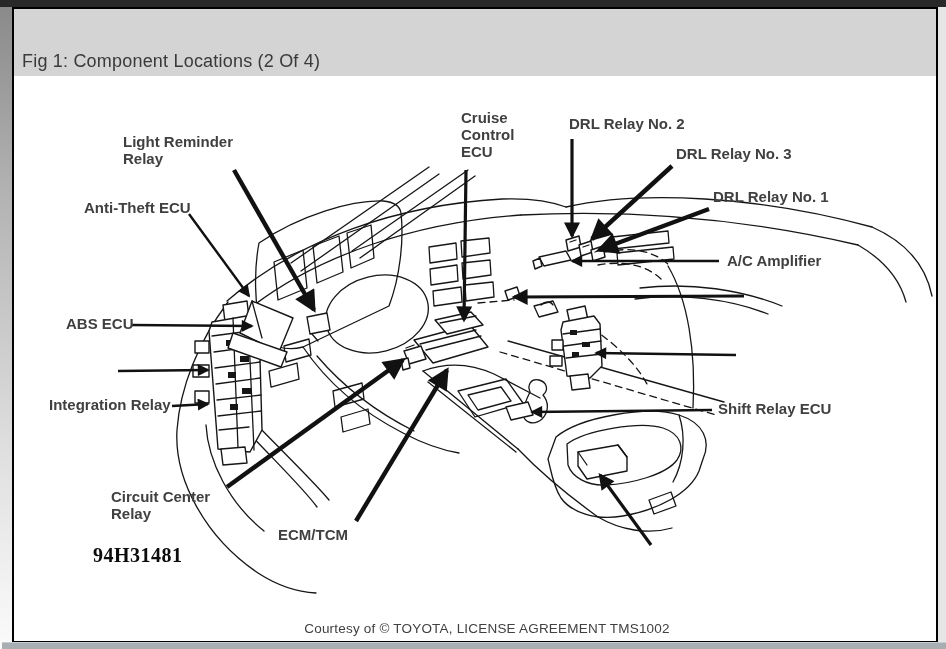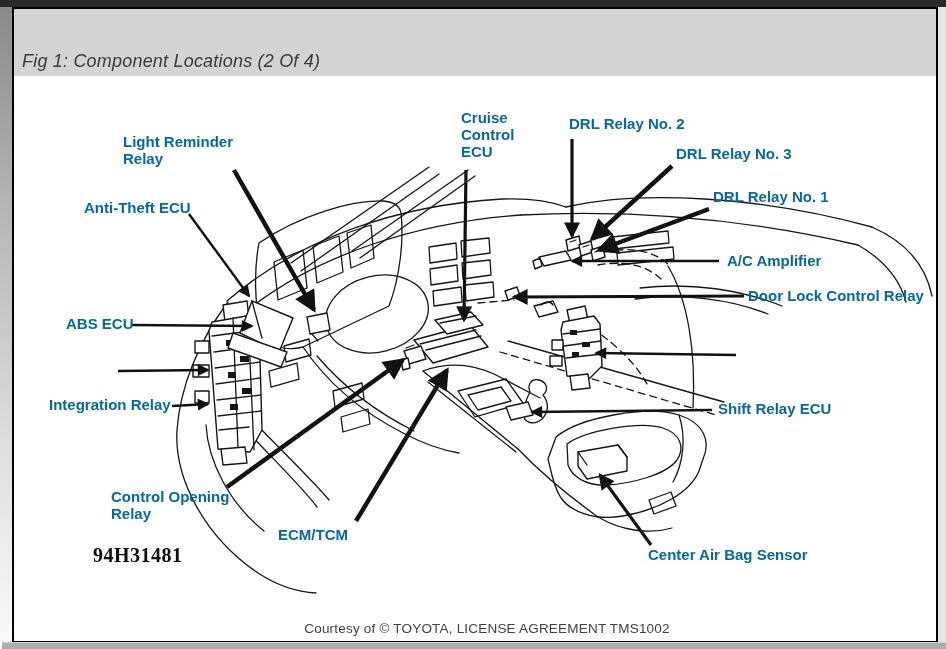--- a/index.html
+++ b/index.html
@@ -7,26 +7,26 @@
           font-family:"Liberation Sans","DejaVu Sans",sans-serif;}
   
   .chrome-top{position:absolute;left:0;top:0;width:946px;height:7px;background:#282828;}
   .chrome-left{position:absolute;left:0;top:7px;width:12px;height:642px;
                background:linear-gradient(180deg,#8a8a8a 0%,#b4b4b4 30%,#dedede 68%,#fbfbfb 100%);}
   .chrome-right{position:absolute;left:938px;top:7px;width:8px;height:642px;background:#e6e6e6;}
   .chrome-bottom{position:absolute;left:2px;top:642px;width:944px;height:7px;background:#a9aeb3;
                  border-top:1px solid #c9ced2;}
   
   .page{position:absolute;left:12px;top:7px;width:922px;height:632px;border:2px solid #000;background:#fff;}
-  .title-band{position:absolute;left:0;top:0;width:100%;height:67px;background:#d4d4d4;font-style:italic;}
+  .title-band{position:absolute;left:0;top:0;width:100%;height:67px;background:#d4d4d4;}
   .page-title{position:absolute;left:8px;top:42px;font-size:18px;color:#3a3a3a;letter-spacing:.2px;}
   .footer{position:absolute;left:12px;top:612px;width:922px;text-align:center;
           font-size:13.5px;color:#414141;letter-spacing:.2px;}
   
-  .lbl{position:absolute;font-size:15px;font-weight:700;color:#0369a1;line-height:17px;
+  .lbl{position:absolute;font-size:15px;font-weight:700;color:#404040;line-height:17px;
        white-space:pre-line;z-index:5;}
   .fig-id{position:absolute;left:93px;top:544px;font-family:"Liberation Serif","DejaVu Serif",serif;
           font-weight:700;font-size:20px;color:#0c0c0c;letter-spacing:.5px;z-index:5;}
   svg.diagram{position:absolute;left:0;top:0;z-index:3;}
   .art{fill:none;stroke:#161616;stroke-width:1.3;stroke-linecap:round;stroke-linejoin:round;}
   .artw{fill:#ffffff;stroke:#161616;stroke-width:1.4;stroke-linejoin:round;}
   .fillb{fill:#161616;stroke:none;}
   .dashed{stroke-dasharray:7 5;}
   .lead{fill:none;stroke:#111;stroke-width:2.4;}
   .leadm{fill:none;stroke:#111;stroke-width:3.2;}
@@ -217,27 +217,25 @@
   <div class="lbl" style="left:123px;top:133px">Light Reminder
 Relay</div>
   <div class="lbl" style="left:84px;top:199px">Anti-Theft ECU</div>
   <div class="lbl" style="left:461px;top:109px">Cruise
 Control
 ECU</div>
   <div class="lbl" style="left:569px;top:115px">DRL Relay No. 2</div>
   <div class="lbl" style="left:676px;top:145px">DRL Relay No. 3</div>
   <div class="lbl" style="left:713px;top:188px">DRL Relay No. 1</div>
   <div class="lbl" style="left:727px;top:252px">A/C Amplifier</div>
-  <div class="lbl" style="left:748px;top:287px">Door Lock Control Relay</div>
   <div class="lbl" style="left:66px;top:315px">ABS ECU</div>
   <div class="lbl" style="left:49px;top:396px">Integration Relay</div>
   <div class="lbl" style="left:718px;top:400px">Shift Relay ECU</div>
-  <div class="lbl" style="left:111px;top:488px">Control Opening
+  <div class="lbl" style="left:111px;top:488px">Circuit Center
 Relay</div>
   <div class="lbl" style="left:278px;top:526px">ECM/TCM</div>
-  <div class="lbl" style="left:648px;top:546px">Center Air Bag Sensor</div>
   <div class="fig-id">94H31481</div>
 
   <div class="chrome-top"></div>
   <div class="chrome-left"></div>
   <div class="chrome-right"></div>
   <div class="chrome-bottom"></div>
 </div>
 
 </body></html>

